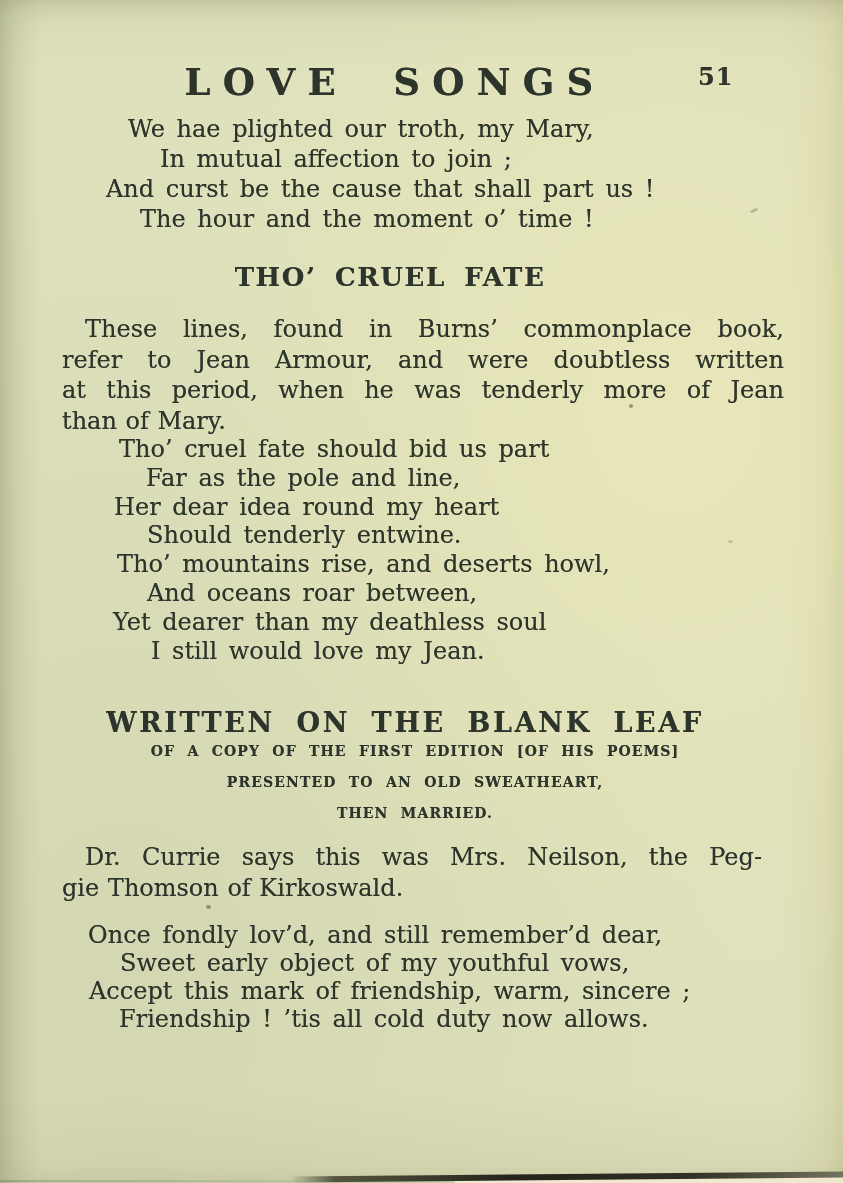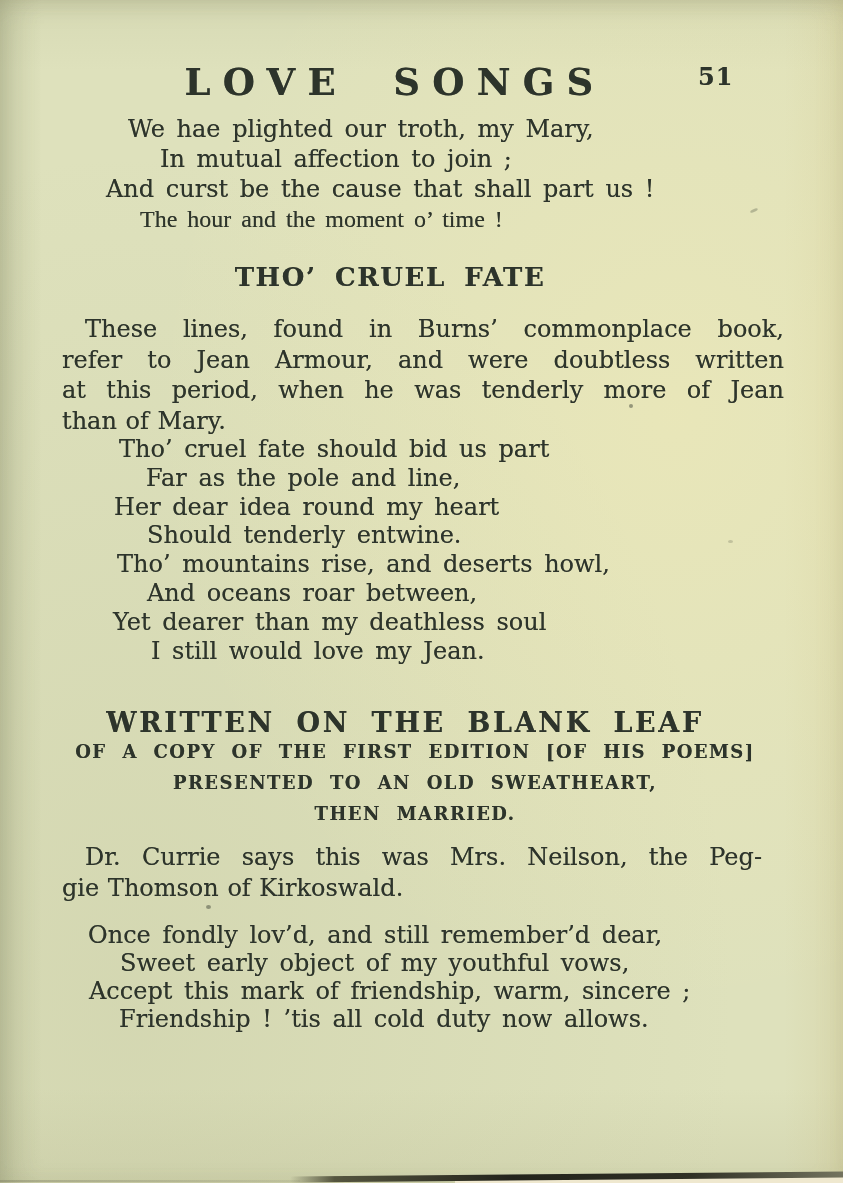--- a/index.html
+++ b/index.html
@@ -35,21 +35,21 @@
     position: absolute; top: 62px; left: 698px;
     font-size: 24px; font-weight: bold; letter-spacing: 1px;
   }
 
   .stanza { position: absolute; font-size: 24px; word-spacing: 4px; }
   .stanza .line { white-space: nowrap; }
 
   .s1 { top: 114px; left: 106px; line-height: 30px; }
   .s1 .l0 { margin-left: 22px; }
   .s1 .l1 { margin-left: 54px; }
-  .s1 .l3 { margin-left: 34px; font-family: Liberation Serif, serif; }
+  .s1 .l3 { margin-left: 34px; }
 
   .h2 {
     position: absolute; top: 262px; left: 0; width: 780px;
     text-align: center;
     font-size: 26px; font-weight: bold;
     letter-spacing: 0.06em; word-spacing: 0.3em;
   }
 
   .prose {
     position: absolute; left: 62px;
@@ -71,21 +71,21 @@
 
   .h3 {
     position: absolute; top: 707px; left: 0; width: 810px;
     text-align: center;
     font-size: 27px; font-weight: bold;
     letter-spacing: 0.10em; word-spacing: 0.35em;
   }
   .subtitle {
     position: absolute; top: 736px; left: 0; width: 830px;
     text-align: center;
-    font-size: 18px; font-weight: bold; line-height: 31px;
+    font-size: 14px; font-weight: bold; line-height: 31px;
     letter-spacing: 0.08em; word-spacing: 0.45em;
   }
 
   .s3 { top: 921px; left: 88px; line-height: 28px; }
   .s3 .l1 { margin-left: 32px; }
   .s3 .l2 { margin-left: 1px; text-align: right; }
   .s3 .l3 { margin-left: 31px; }
 
   
   .speck { position: absolute; background: rgba(80,86,70,0.55); border-radius: 50%; }

